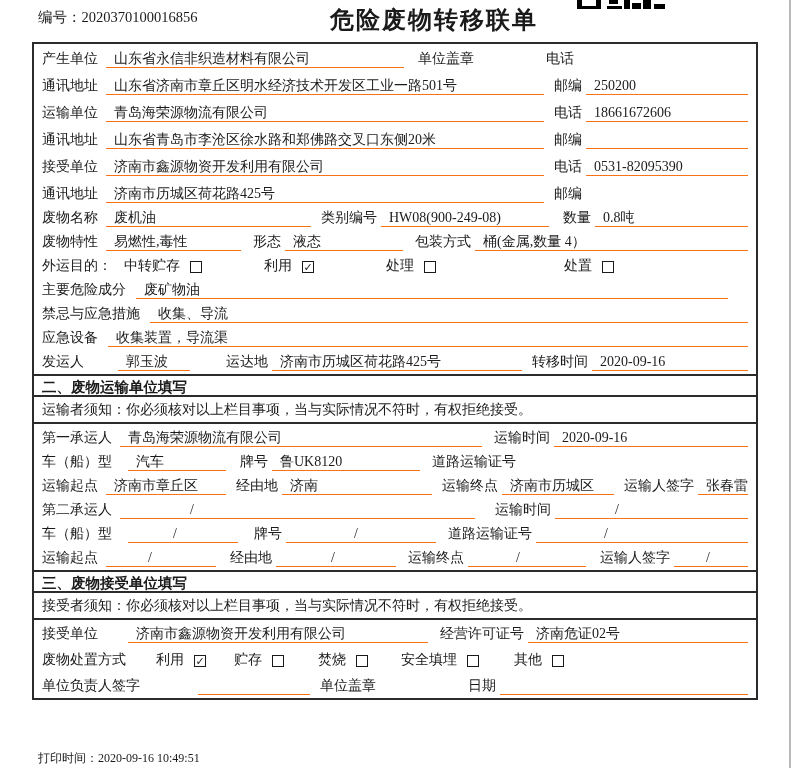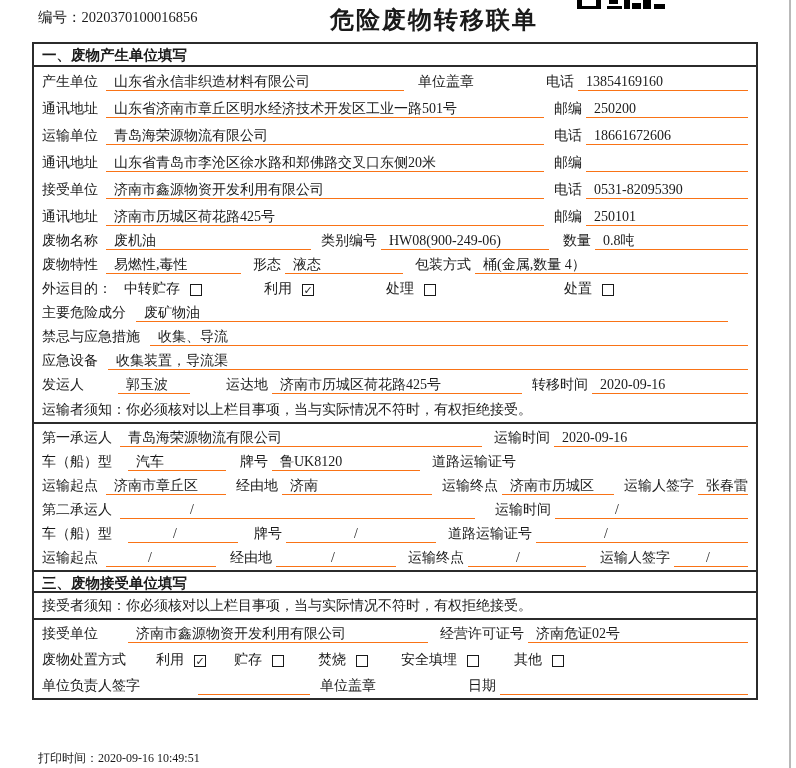--- a/index.html
+++ b/index.html
@@ -50,28 +50,26 @@
     <rect x="32" y="0" width="9" height="4" fill="#000"></rect>
     <rect x="30" y="6" width="15" height="3" fill="#000"></rect>
     <rect x="47" y="0" width="6" height="9" fill="#000"></rect>
     <rect x="55" y="3" width="9" height="6" fill="#000"></rect>
     <rect x="66" y="0" width="8" height="9" fill="#000"></rect>
     <rect x="77" y="4" width="11" height="5" fill="#000"></rect>
   </svg>
 
   <div class="form">
 
-    <div class="sech">一、废物产生单位填写</div>
 
     <div class="row">
       <span class="lbl" style="width:64px">产生单位</span>
       <span class="val" style="width:298px">山东省永信非织造材料有限公司</span>
       <span class="lbl" style="margin-left:14px">单位盖章</span>
       <span class="lbl" style="margin-left:68px">电话</span>
-      <span class="val fill">13854169160</span>
     </div>
 
     <div class="row">
       <span class="lbl" style="width:64px">通讯地址</span>
       <span class="val" style="width:438px">山东省济南市章丘区明水经济技术开发区工业一路501号</span>
       <span class="lbl" style="margin-left:10px">邮编</span>
       <span class="val fill">250200</span>
     </div>
 
     <div class="row">
@@ -92,28 +90,27 @@
       <span class="lbl" style="width:64px">接受单位</span>
       <span class="val" style="width:438px">济南市鑫源物资开发利用有限公司</span>
       <span class="lbl" style="margin-left:10px">电话</span>
       <span class="val fill">0531-82095390</span>
     </div>
 
     <div class="row">
       <span class="lbl" style="width:64px">通讯地址</span>
       <span class="val" style="width:438px">济南市历城区荷花路425号</span>
       <span class="lbl" style="margin-left:10px">邮编</span>
-      <span class="val fill">250101</span>
     </div>
 
     <div class="row h24">
       <span class="lbl" style="width:64px">废物名称</span>
       <span class="val" style="width:205px">废机油</span>
       <span class="lbl" style="margin-left:10px">类别编号</span>
-      <span class="val" style="width:168px">HW08(900-249-06)</span>
+      <span class="val" style="width:168px">HW08(900-249-08)</span>
       <span class="lbl" style="margin-left:14px">数量</span>
       <span class="val fill">0.8吨</span>
     </div>
 
     <div class="row h24">
       <span class="lbl" style="width:64px">废物特性</span>
       <span class="val" style="width:135px">易燃性,毒性</span>
       <span class="lbl" style="margin-left:12px">形态</span>
       <span class="val" style="width:118px">液态</span>
       <span class="lbl" style="margin-left:12px">包装方式</span>
@@ -157,20 +154,21 @@
 
     <div class="row h24">
       <span class="lbl" style="width:50px">发运人</span>
       <span class="val" style="width:72px;margin-left:26px">郭玉波</span>
       <span class="lbl" style="margin-left:36px">运达地</span>
       <span class="val" style="width:250px">济南市历城区荷花路425号</span>
       <span class="lbl" style="margin-left:10px">转移时间</span>
       <span class="val fill">2020-09-16</span>
     </div>
 
+    <div class="sech bt">二、废物运输单位填写</div>
     <div class="notice">运输者须知：你必须核对以上栏目事项，当与实际情况不符时，有权拒绝接受。</div>
 
     <div class="row h24" style="height:26px">
       <span class="lbl" style="width:78px">第一承运人</span>
       <span class="val" style="width:362px">青岛海荣源物流有限公司</span>
       <span class="lbl" style="margin-left:12px">运输时间</span>
       <span class="val fill">2020-09-16</span>
     </div>
 
     <div class="row h24">

